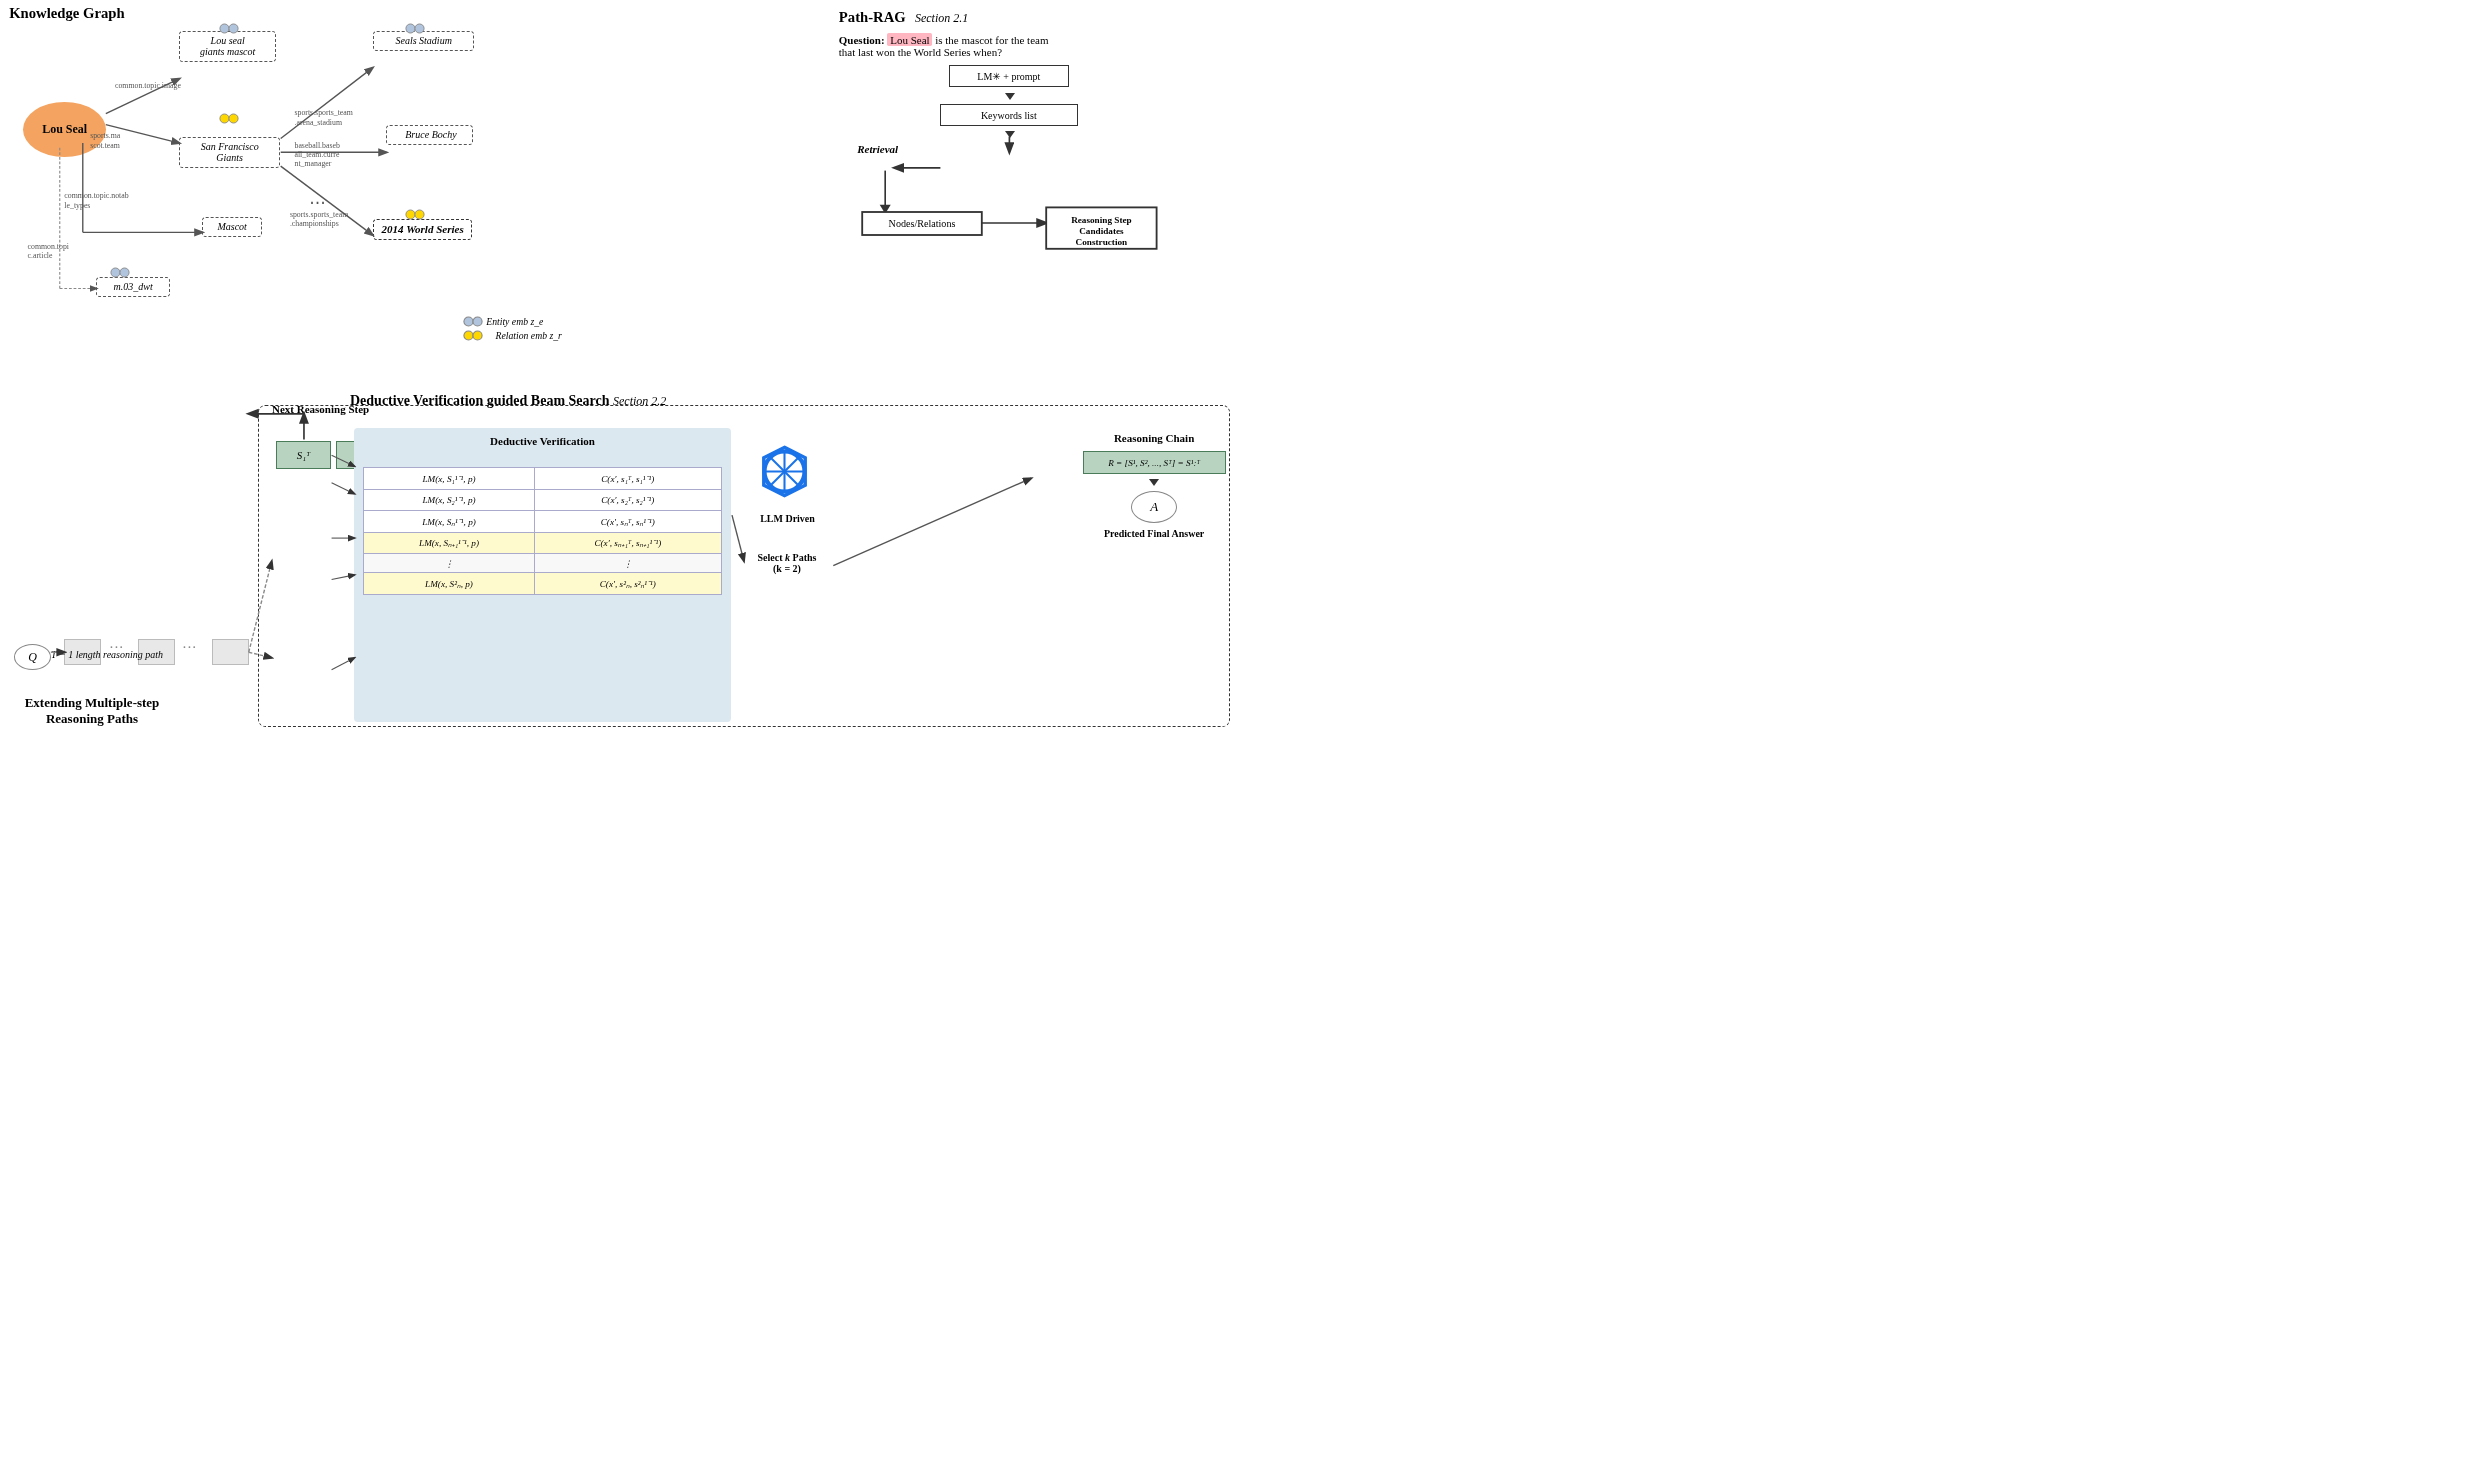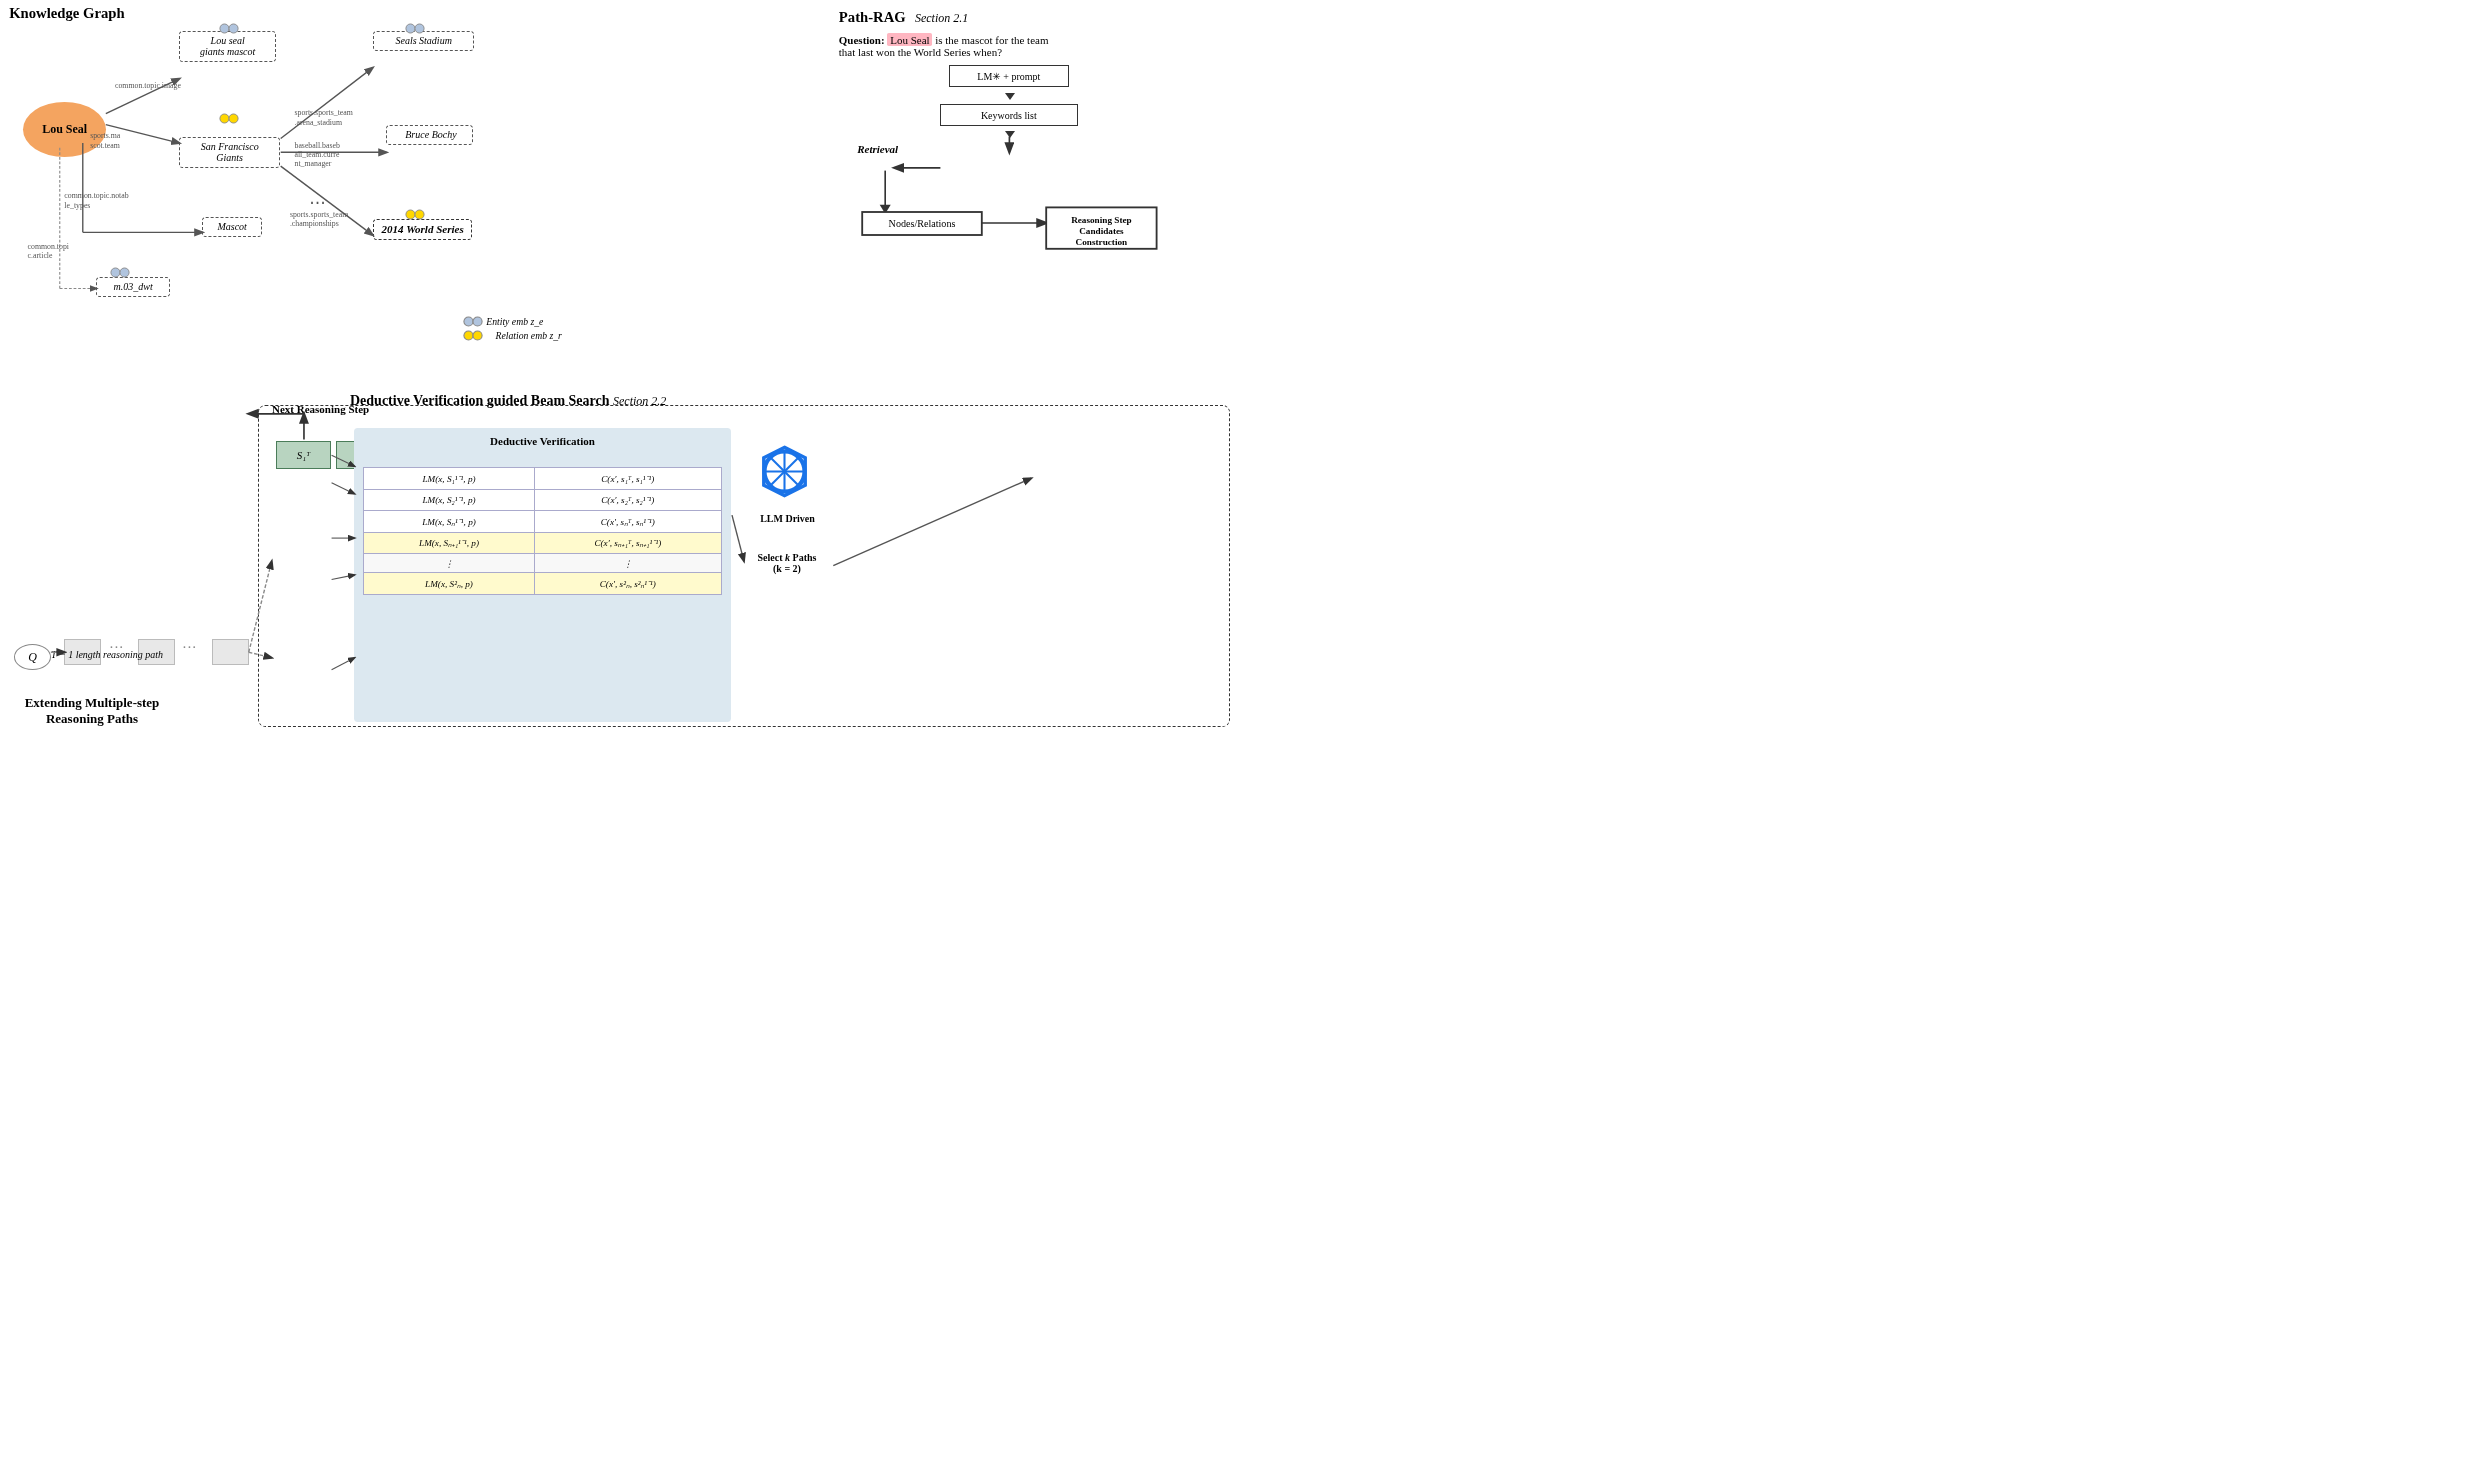--- a/index.html
+++ b/index.html
@@ -548,20 +548,36 @@
     </div>
 
     <div style="position:absolute;top:136px;left:746px;font-weight:bold;font-size:10px;text-align:center;width:83px;">
       <span>LLM Driven</span>
     </div>
 
     <div style="position:absolute;top:175px;left:741px;font-weight:bold;font-size:10px;text-align:center;width:92px;">
       Select <em>k</em> Paths<br>(k = 2)
     </div>
 
+    <div style="position:absolute;top:55px;right:18.4px;width:143px;">
+      <div style="font-weight:bold;font-size:11px;text-align:center;margin-bottom:7.4px;">Reasoning Chain</div>
+      <div style="border:1.8px solid #4a7c59;background:#b8d4c0;padding:5.5px;font-size:9.2px;font-style:italic;text-align:center;">
+        <span>R = [S¹, S², ..., Sᵀ] = S¹:ᵀ</span>
+      </div>
+
+      <div style="display:flex;justify-content:center;margin:4.6px 0;">
+        <div style="width:0;height:0;border-left:5.5px solid transparent;border-right:5.5px solid transparent;border-top:7.4px solid #333;"></div>
+      </div>
+
+      <div class="a-oval">
+        <span style="font-style:italic;">A</span>
+      </div>
+
+      <div style="font-weight:bold;font-size:10px;text-align:center;margin-top:5.5px;">Predicted Final Answer</div>
+    </div>
 
     <svg class="bottom-svg" viewBox="0 0 1351 390" width="1244" height="359">
       <defs>
         <marker id="arb" markerWidth="8" markerHeight="8" refX="6" refY="3" orient="auto">
           <path d="M0,0 L0,6 L8,3 z" fill="#333"></path>
         </marker>
         <marker id="arb2" markerWidth="8" markerHeight="8" refX="2" refY="3" orient="auto">
           <path d="M8,0 L8,6 L0,3 z" fill="#333"></path>
         </marker>
       </defs>

